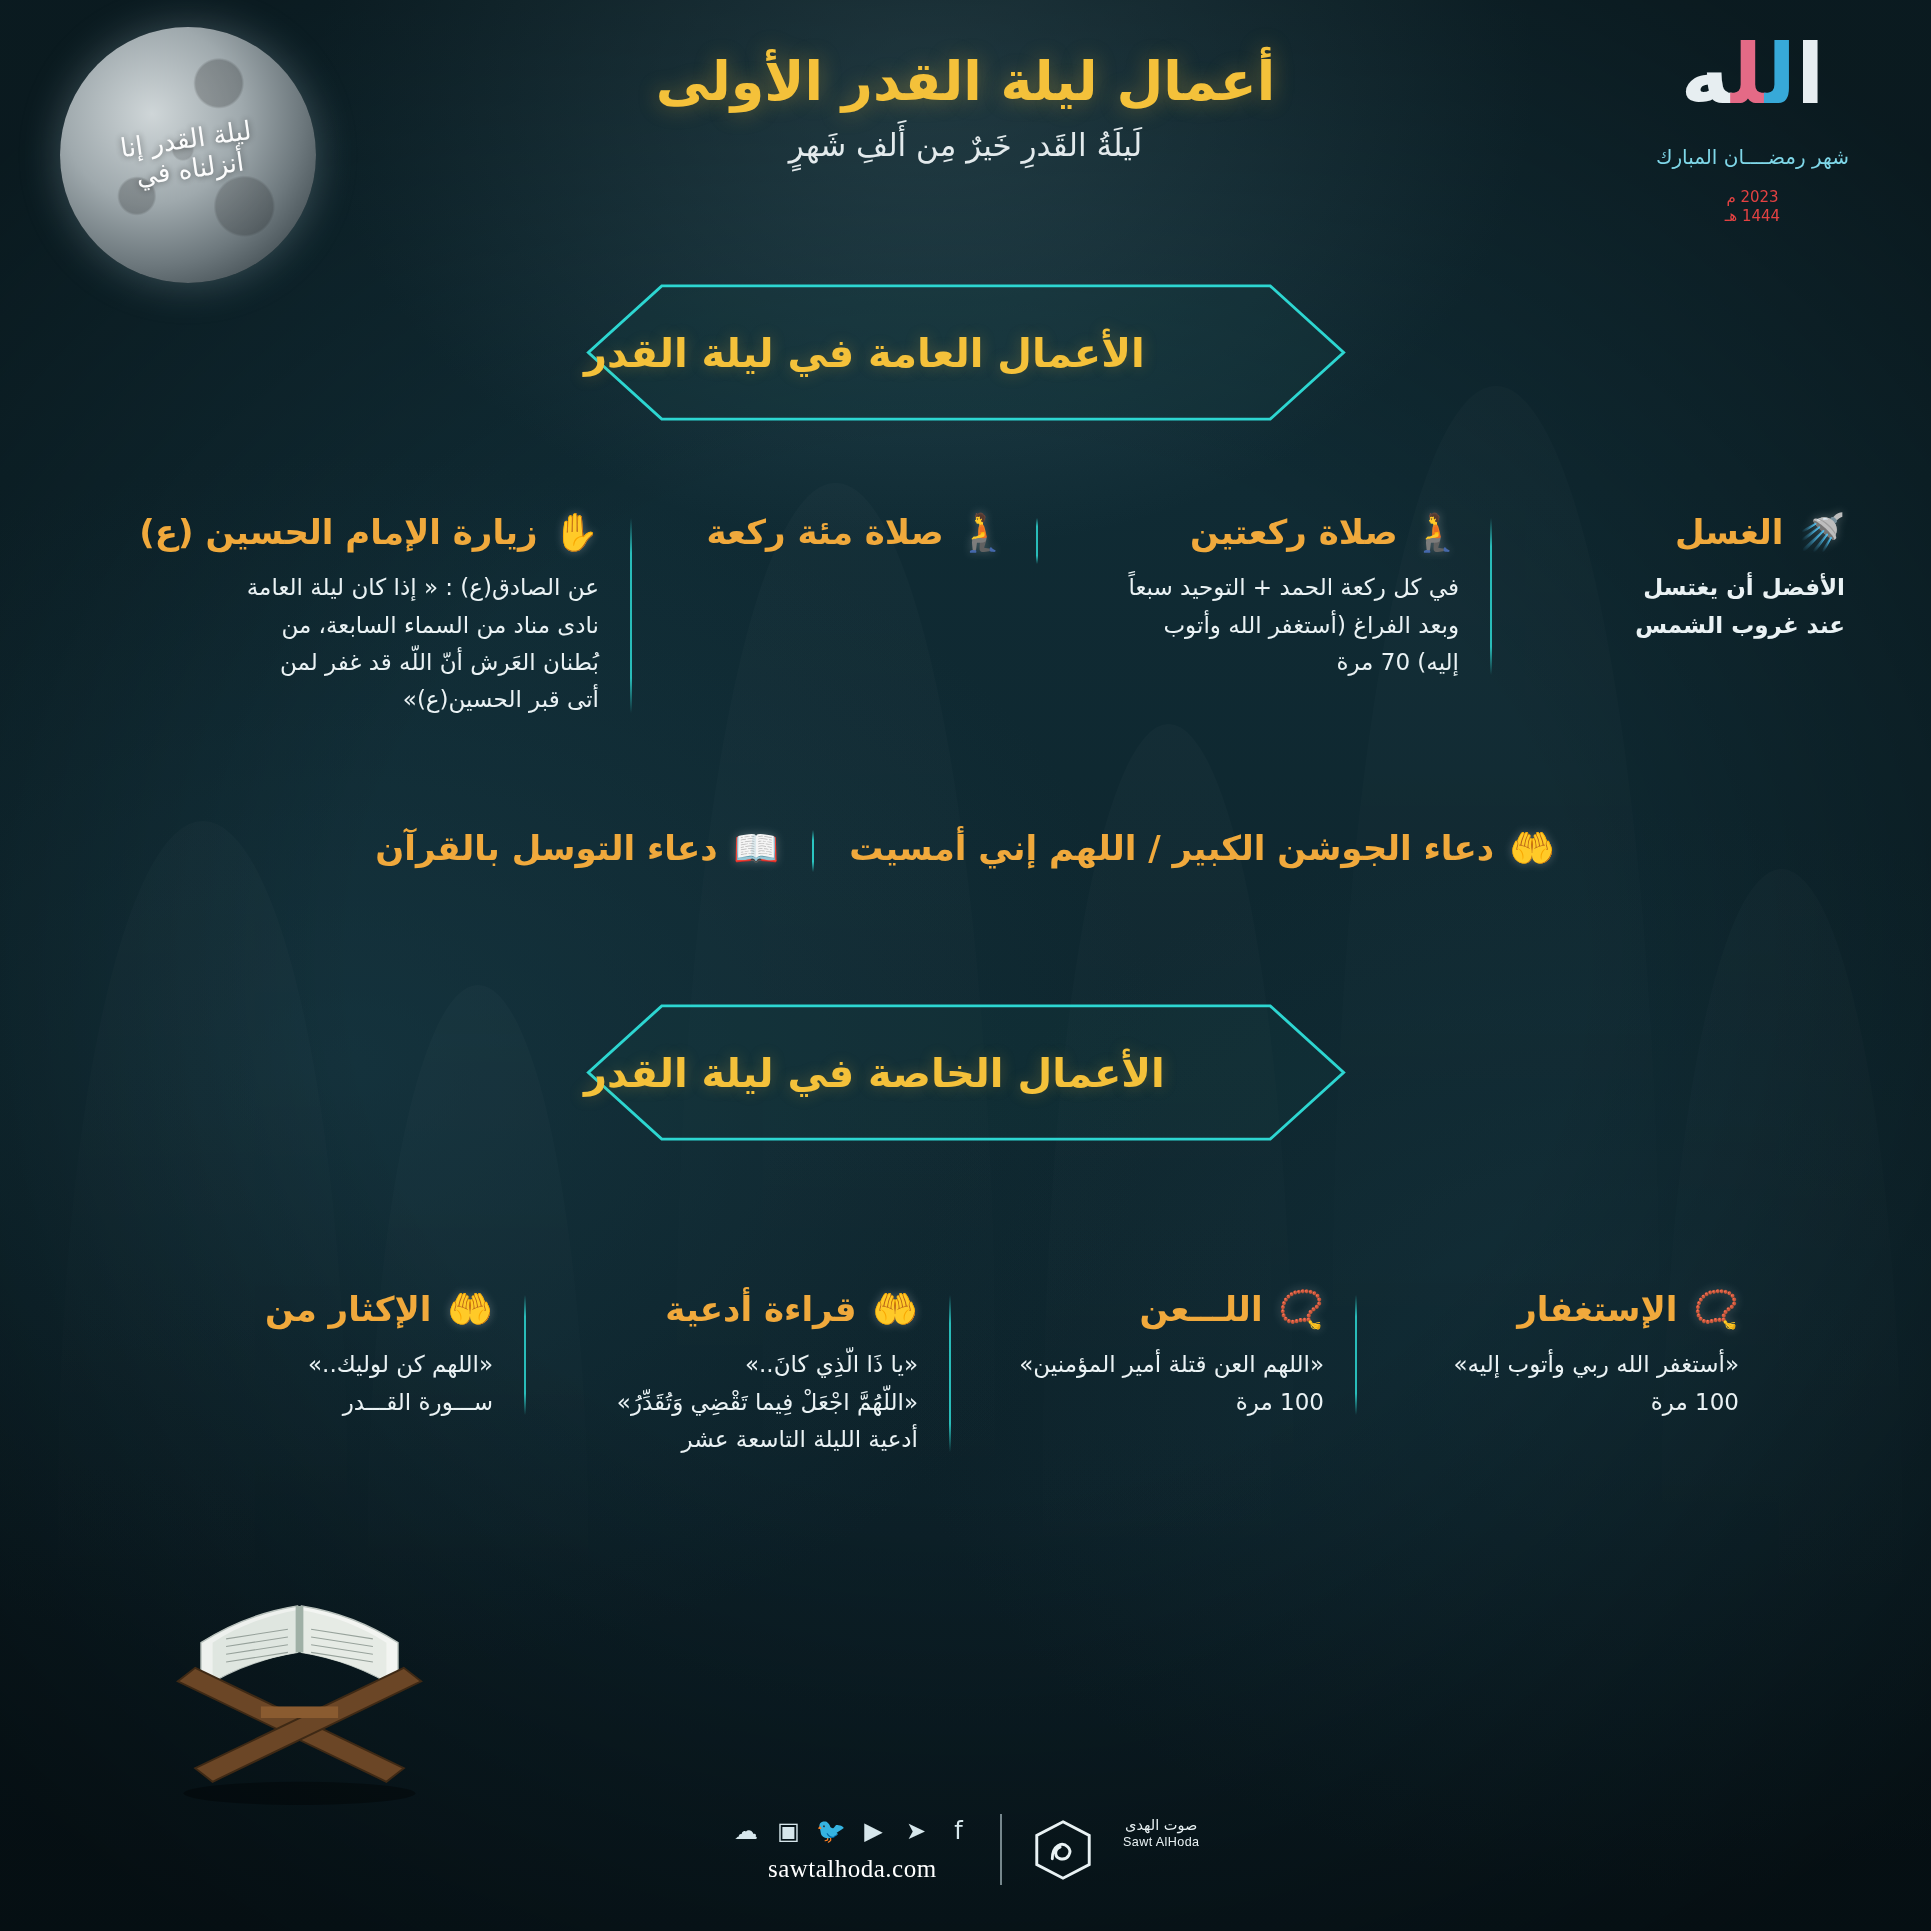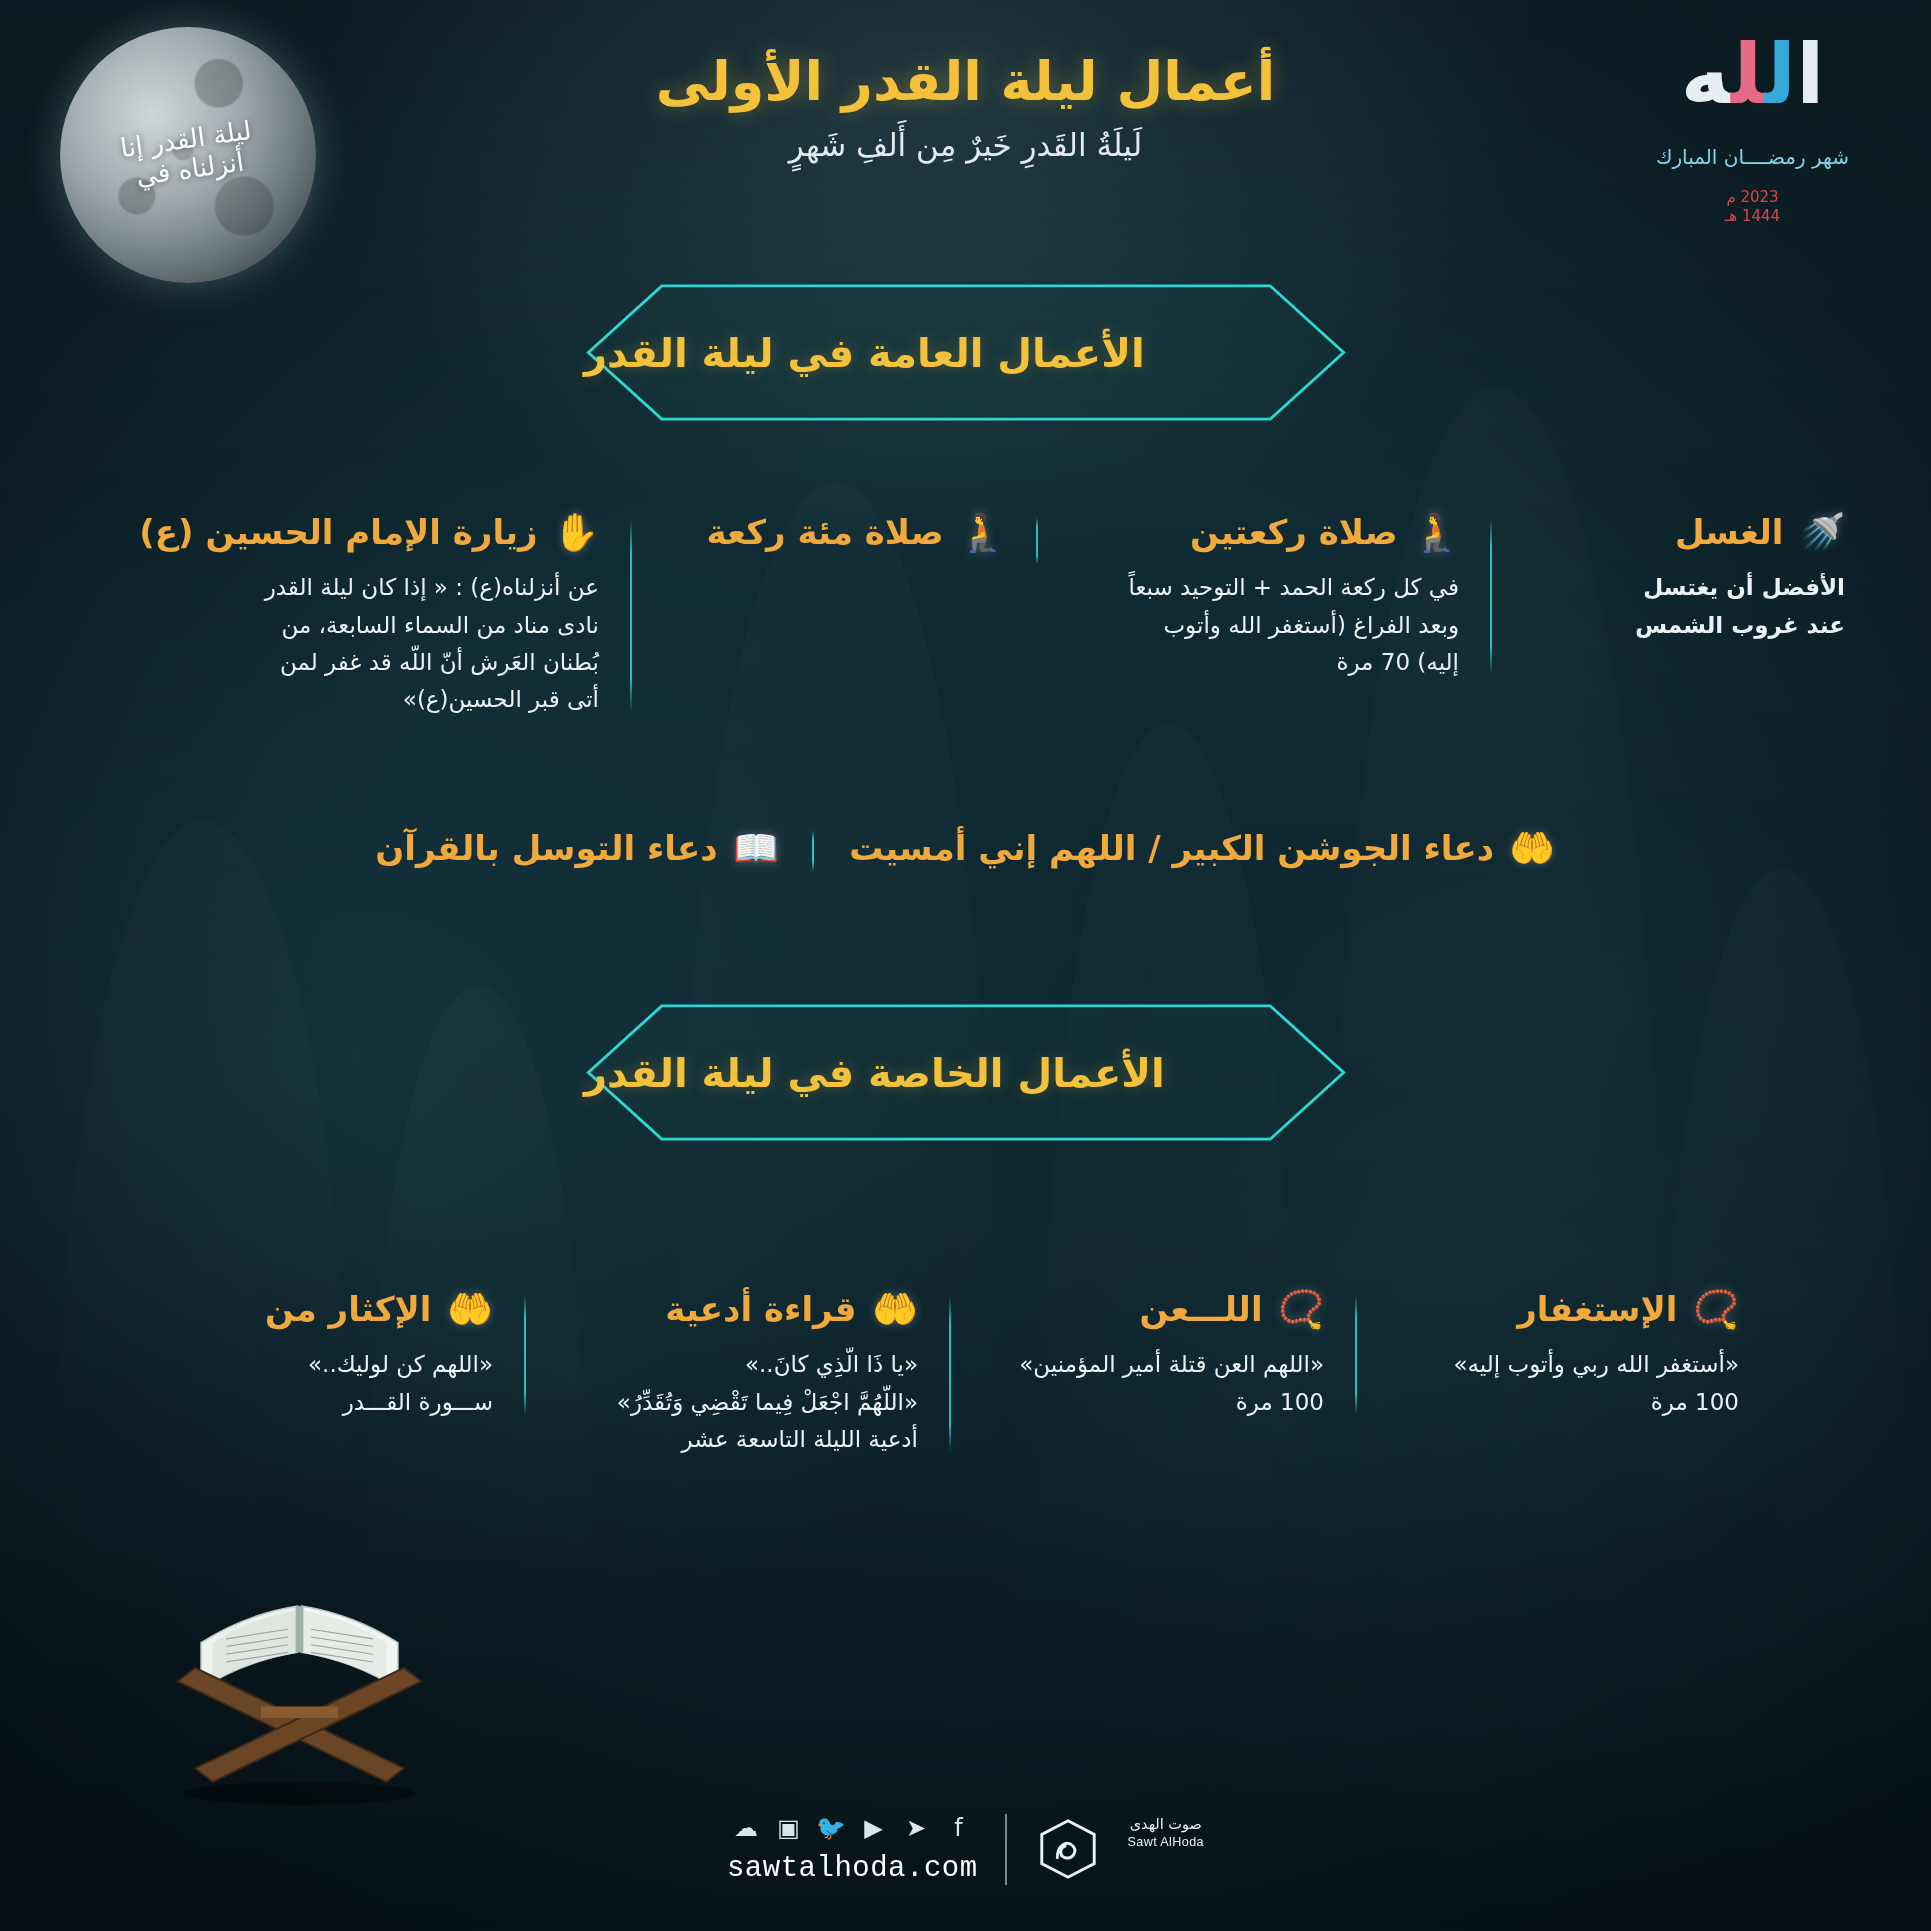--- a/index.html
+++ b/index.html
@@ -248,24 +248,24 @@
     gap: 13.5px;
     color: #cfe2e8;
     font-size: 24px;
   }
   .social-ico {
     width: 29px; height: 29px;
     display: inline-flex; align-items: center; justify-content: center;
     color: #d7e7ec;
   }
   .site {
-    font-size: 29px;
+    font-size: 25px;
     color: #ffffff;
     letter-spacing: 0.5px;
-    font-family: Liberation Mono, monospace;
+    font-family: Liberation Serif, serif;
   }
   .footer-left { display: flex; flex-direction: column; align-items: center; gap: 9.7px; }
   .sep {
     width: 1.9px; height: 71px;
     background: rgba(210,230,235,0.55);
   }
   .brand {
     display: flex; align-items: flex-start; gap: 26px;
   }
   .brand-txt { text-align: center; color: #e9f2f4; font-size: 14.5px; line-height: 1.3; }
@@ -335,21 +335,21 @@
         <span class="cell-icon">🧎</span>
         <span class="cell-title">صلاة مئة ركعة</span>
       </div>
     </div>
 
     <div class="cell" style="width:579px;">
       <div class="cell-head">
         <span class="cell-icon">✋</span>
         <span class="cell-title">زيارة الإمام الحسين (ع)</span>
       </div>
-      <div class="cell-body" style="white-space:pre-line;">عن أنزلناه(ع) : « إذا كان ليلة القدر
+      <div class="cell-body" style="white-space:pre-line;">عن الصادق(ع) : « إذا كان ليلة العامة
 نادى مناد من السماء السابعة، من
 بُطنان العَرش أنّ اللّه قد غفر لمن
 أتى قبر الحسين(ع)»</div>
     </div>
   </div>
 
   <div class="inline-row" style="top:828px; left:0; width:1931px; justify-content:center;">
     <div class="inline-item">
       <span class="cell-icon">🤲</span>
       <span class="inline-text">دعاء الجوشن الكبير / اللهم إني أمسيت</span>

